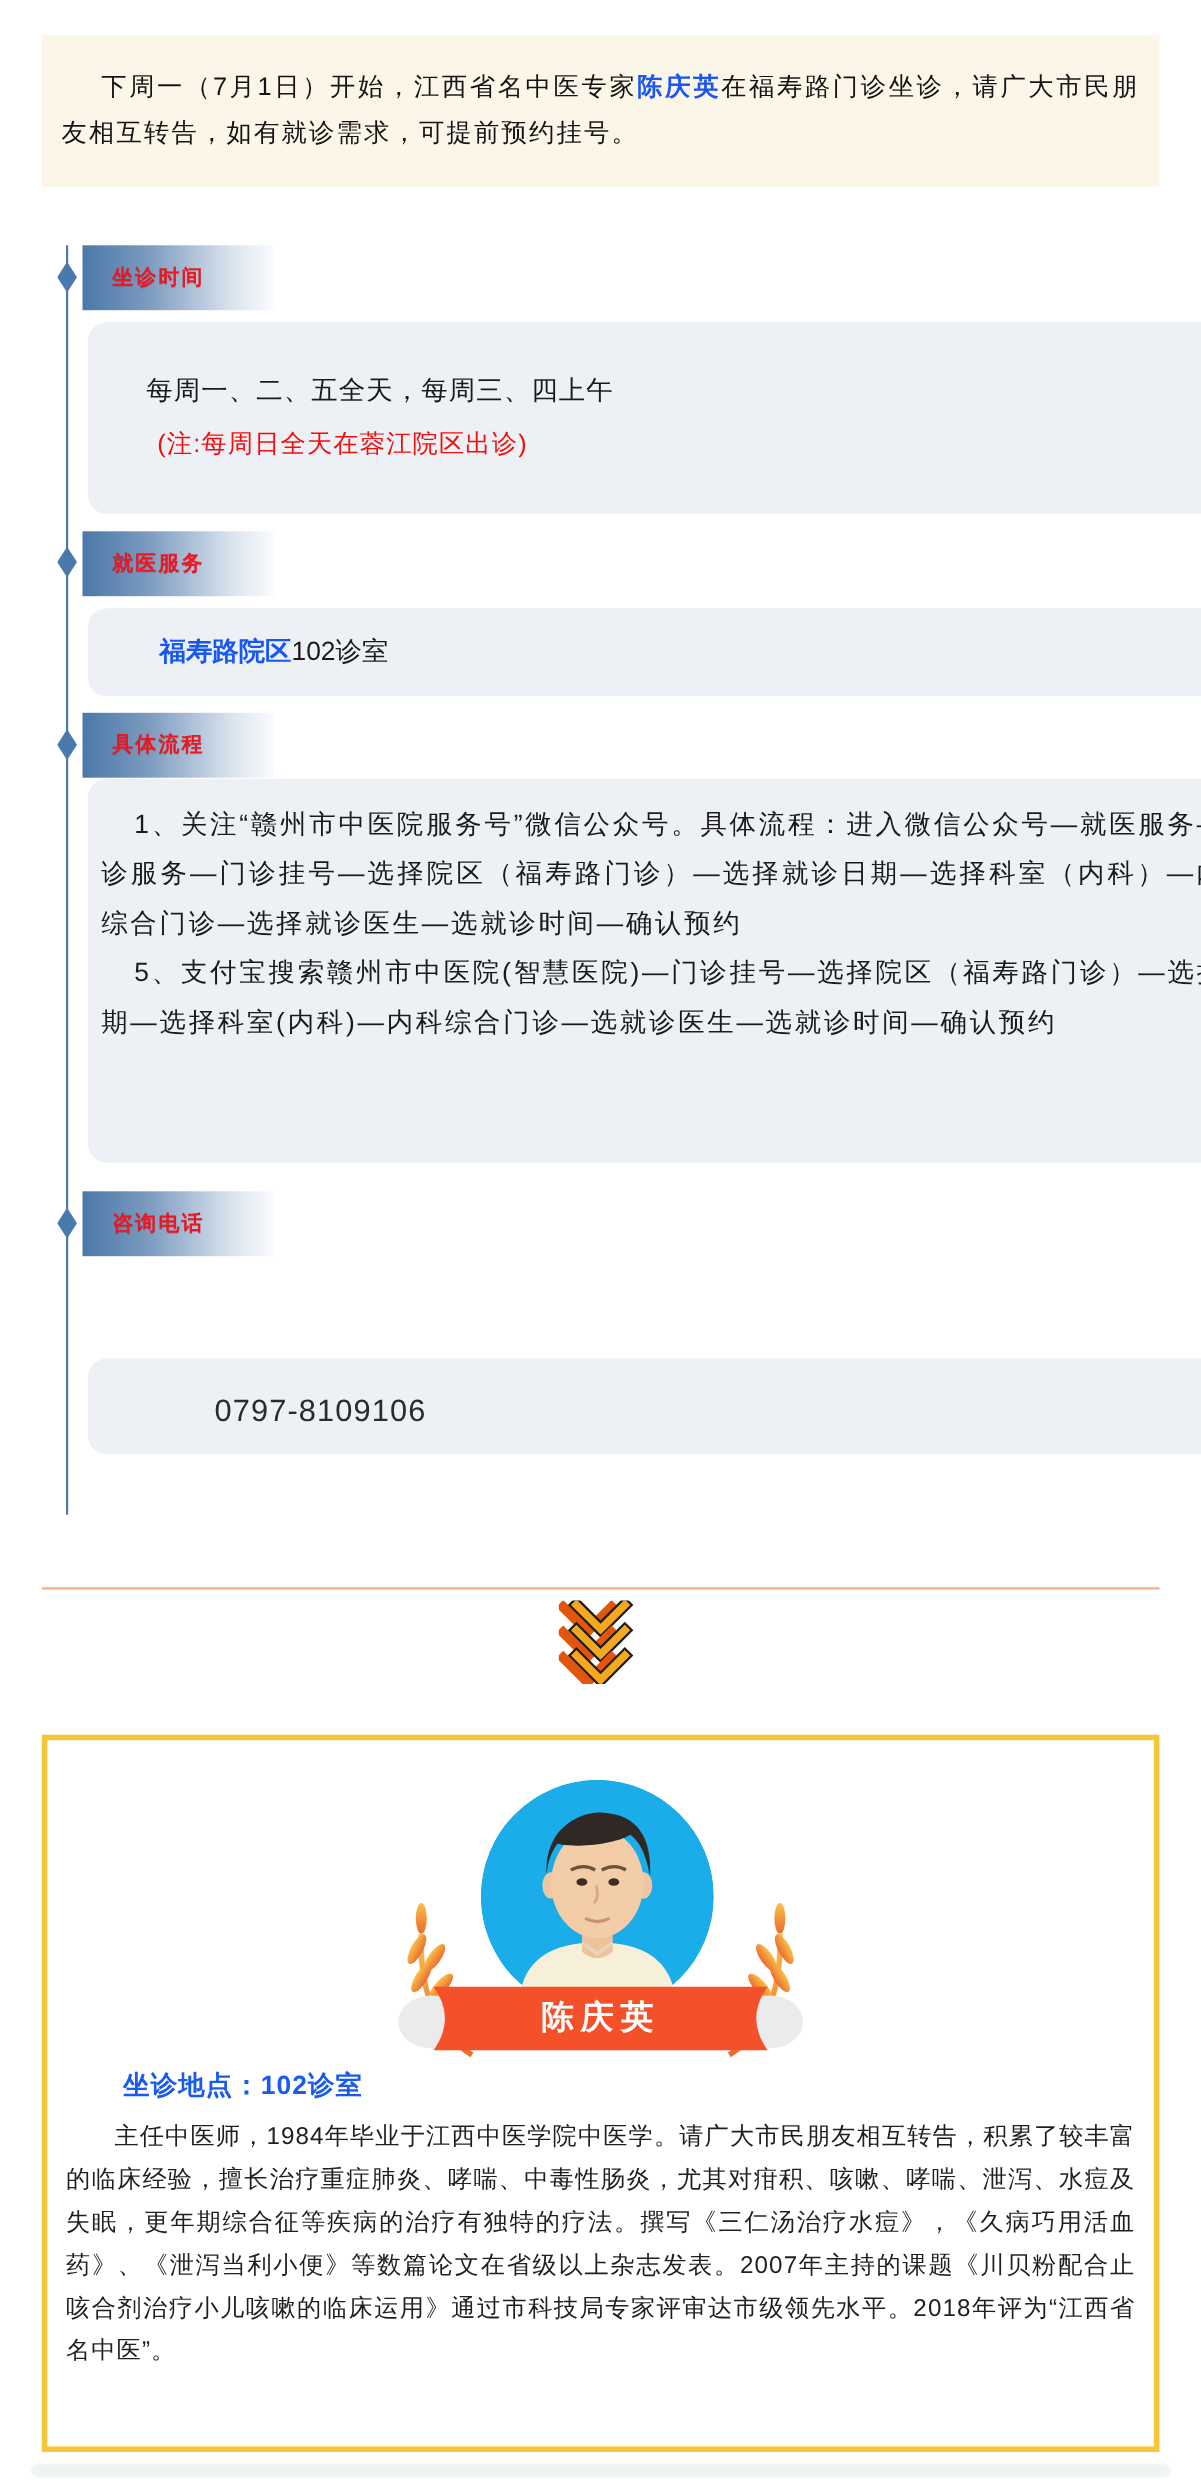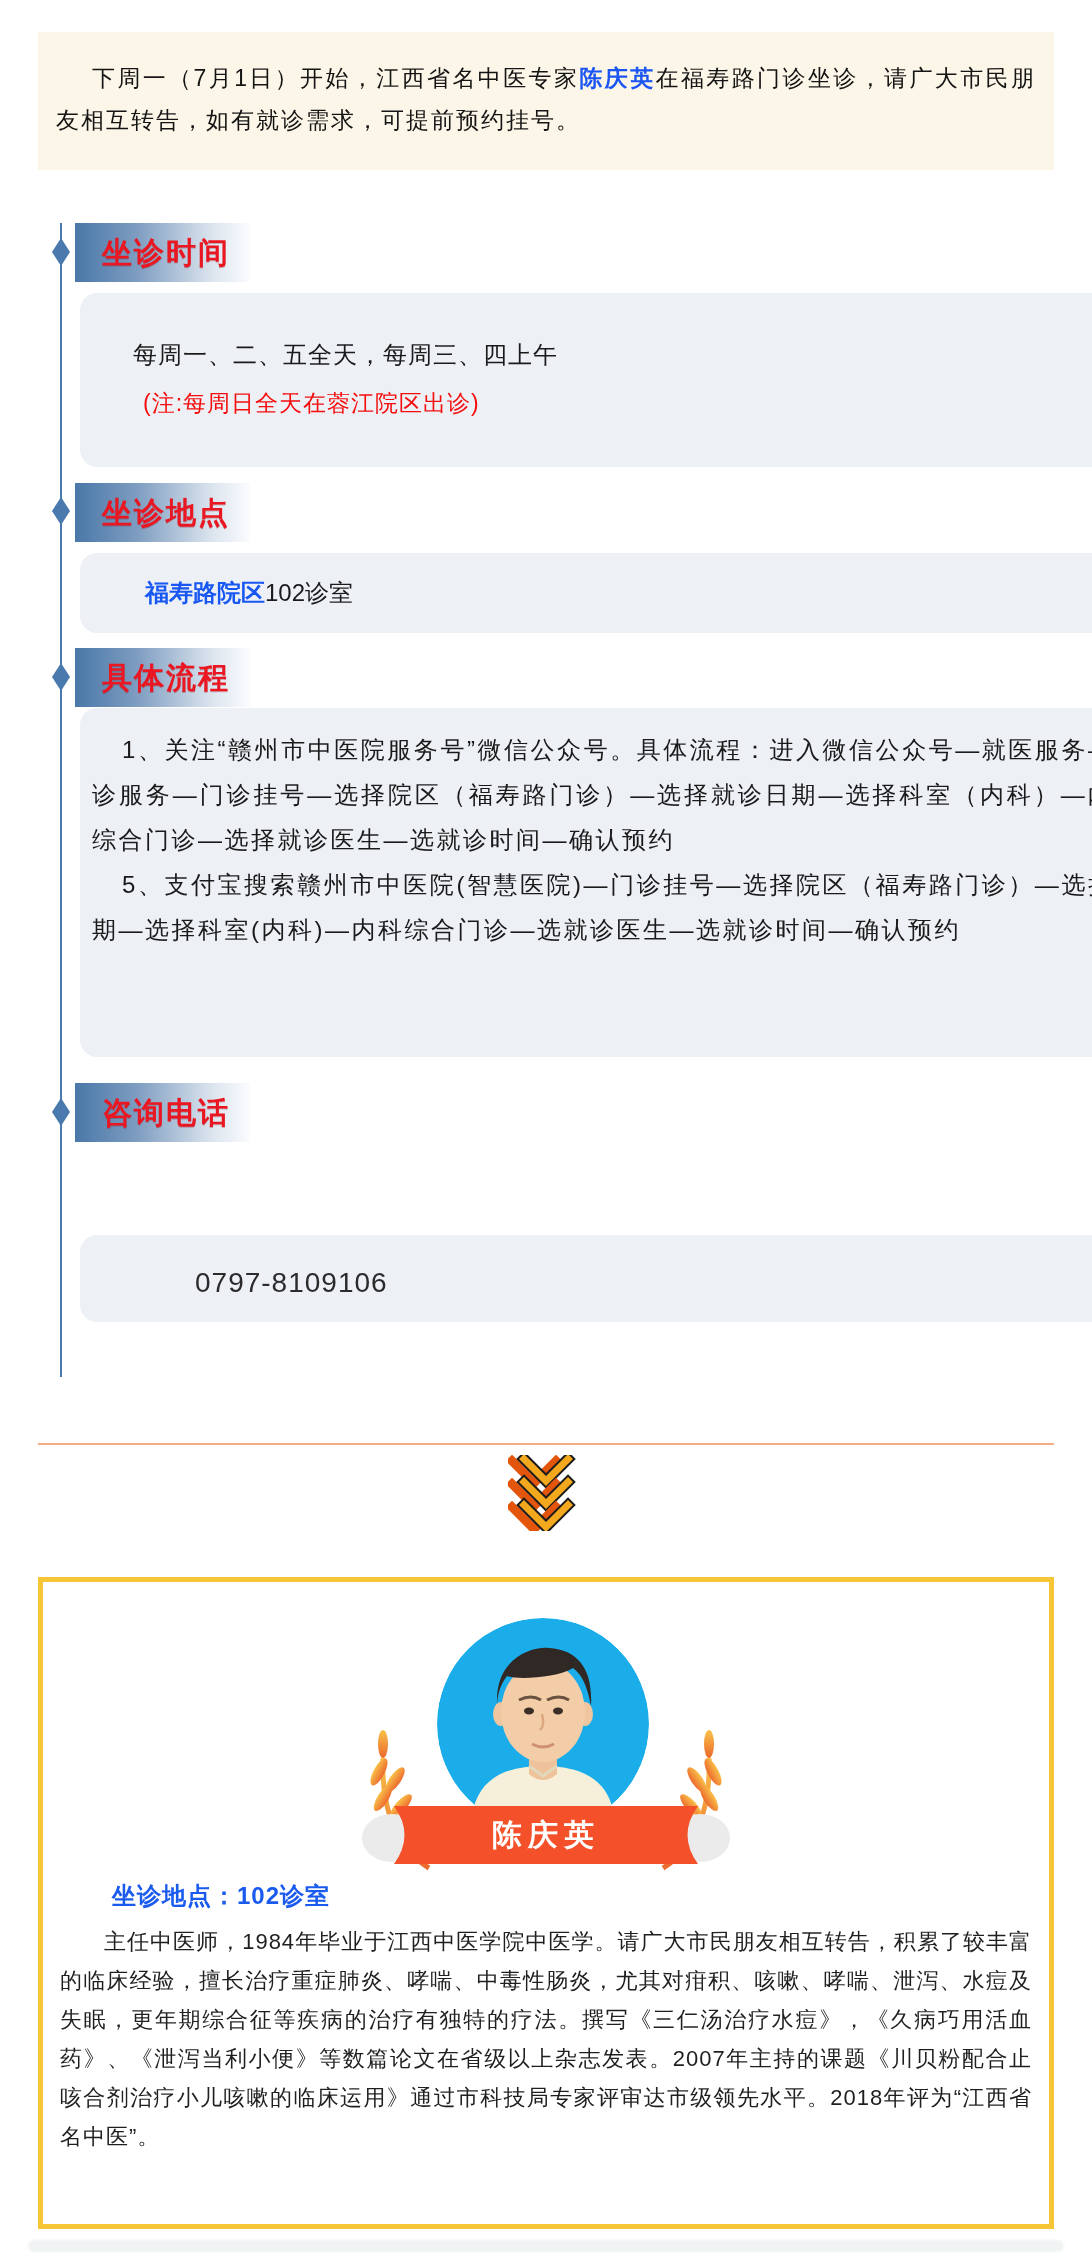--- a/index.html
+++ b/index.html
@@ -15,21 +15,21 @@
 
   
   .timeline-line{position:absolute;left:60px;top:223px;width:2px;height:1154px;background:#4a7aad;}
   .diamond{position:absolute;width:18px;height:28px;background:#4a7aad;
     clip-path:polygon(50% 0,100% 50%,50% 100%,0 50%);}
   .d1{left:52px;top:238px;} .d2{left:52px;top:497px;} .d3{left:52px;top:663px;} .d4{left:52px;top:1098px;}
 
   
   .sec-header{position:absolute;left:75px;width:175px;height:59px;
     background:linear-gradient(90deg,#4a78a8 0%,#7d9cc0 35%,#dbe4ee 78%,#fbfcfe 100%);
-    color:#ea1722;font-size:30px;font-weight:800;letter-spacing:2px;line-height:59px;
+    color:#ea1722;font-size:19px;font-weight:800;letter-spacing:2px;line-height:59px;
     padding-left:27px;box-sizing:border-box;text-shadow:0 1px 0 rgba(120,0,0,.25);}
   .h1{top:223px;} .h2{top:483px;} .h3{top:648px;} .h4{top:1083px;}
 
   
   .cbox{position:absolute;left:80px;width:1077px;background:#edf1f6;box-sizing:border-box;border-radius:17px;}
   .c-time{top:293px;height:174px;}
   .c-time .schedule{margin:46px 0 0 53px;font-size:24px;letter-spacing:1px;color:#1a1a1a;}
   .c-time .note{margin:17px 0 0 63px;font-size:23px;letter-spacing:1px;color:#f50d0d;}
   .c-loc{top:553px;height:80px;line-height:80px;padding-left:65px;font-size:24px;color:#1a1a1a;}
   .c-loc .hl{color:#1857f2;font-weight:700;}
@@ -71,21 +71,21 @@
     <p><span>下周一（7月1日）开始，江西省名中医专家</span><span class="doctor-name">陈庆英</span><span>在福寿路门诊坐诊，请广大市民朋友相互转告，如有就诊需求，可提前预约挂号。</span></p>
   </section>
 
   <div class="timeline-line"></div>
   <span class="diamond d1"></span>
   <span class="diamond d2"></span>
   <span class="diamond d3"></span>
   <span class="diamond d4"></span>
 
   <div class="sec-header h1">坐诊时间</div>
-  <div class="sec-header h2">坐诊地点</div>
+  <div class="sec-header h2">就医服务</div>
   <div class="sec-header h3">具体流程</div>
   <div class="sec-header h4">咨询电话</div>
 
   <div class="cbox c-time">
     <p class="schedule">每周一、二、五全天，每周三、四上午</p>
     <p class="note">(注:每周日全天在蓉江院区出诊)</p>
   </div>
 
   <div class="cbox c-loc"><span class="hl">福寿路院区</span><span>102诊室</span></div>
 

